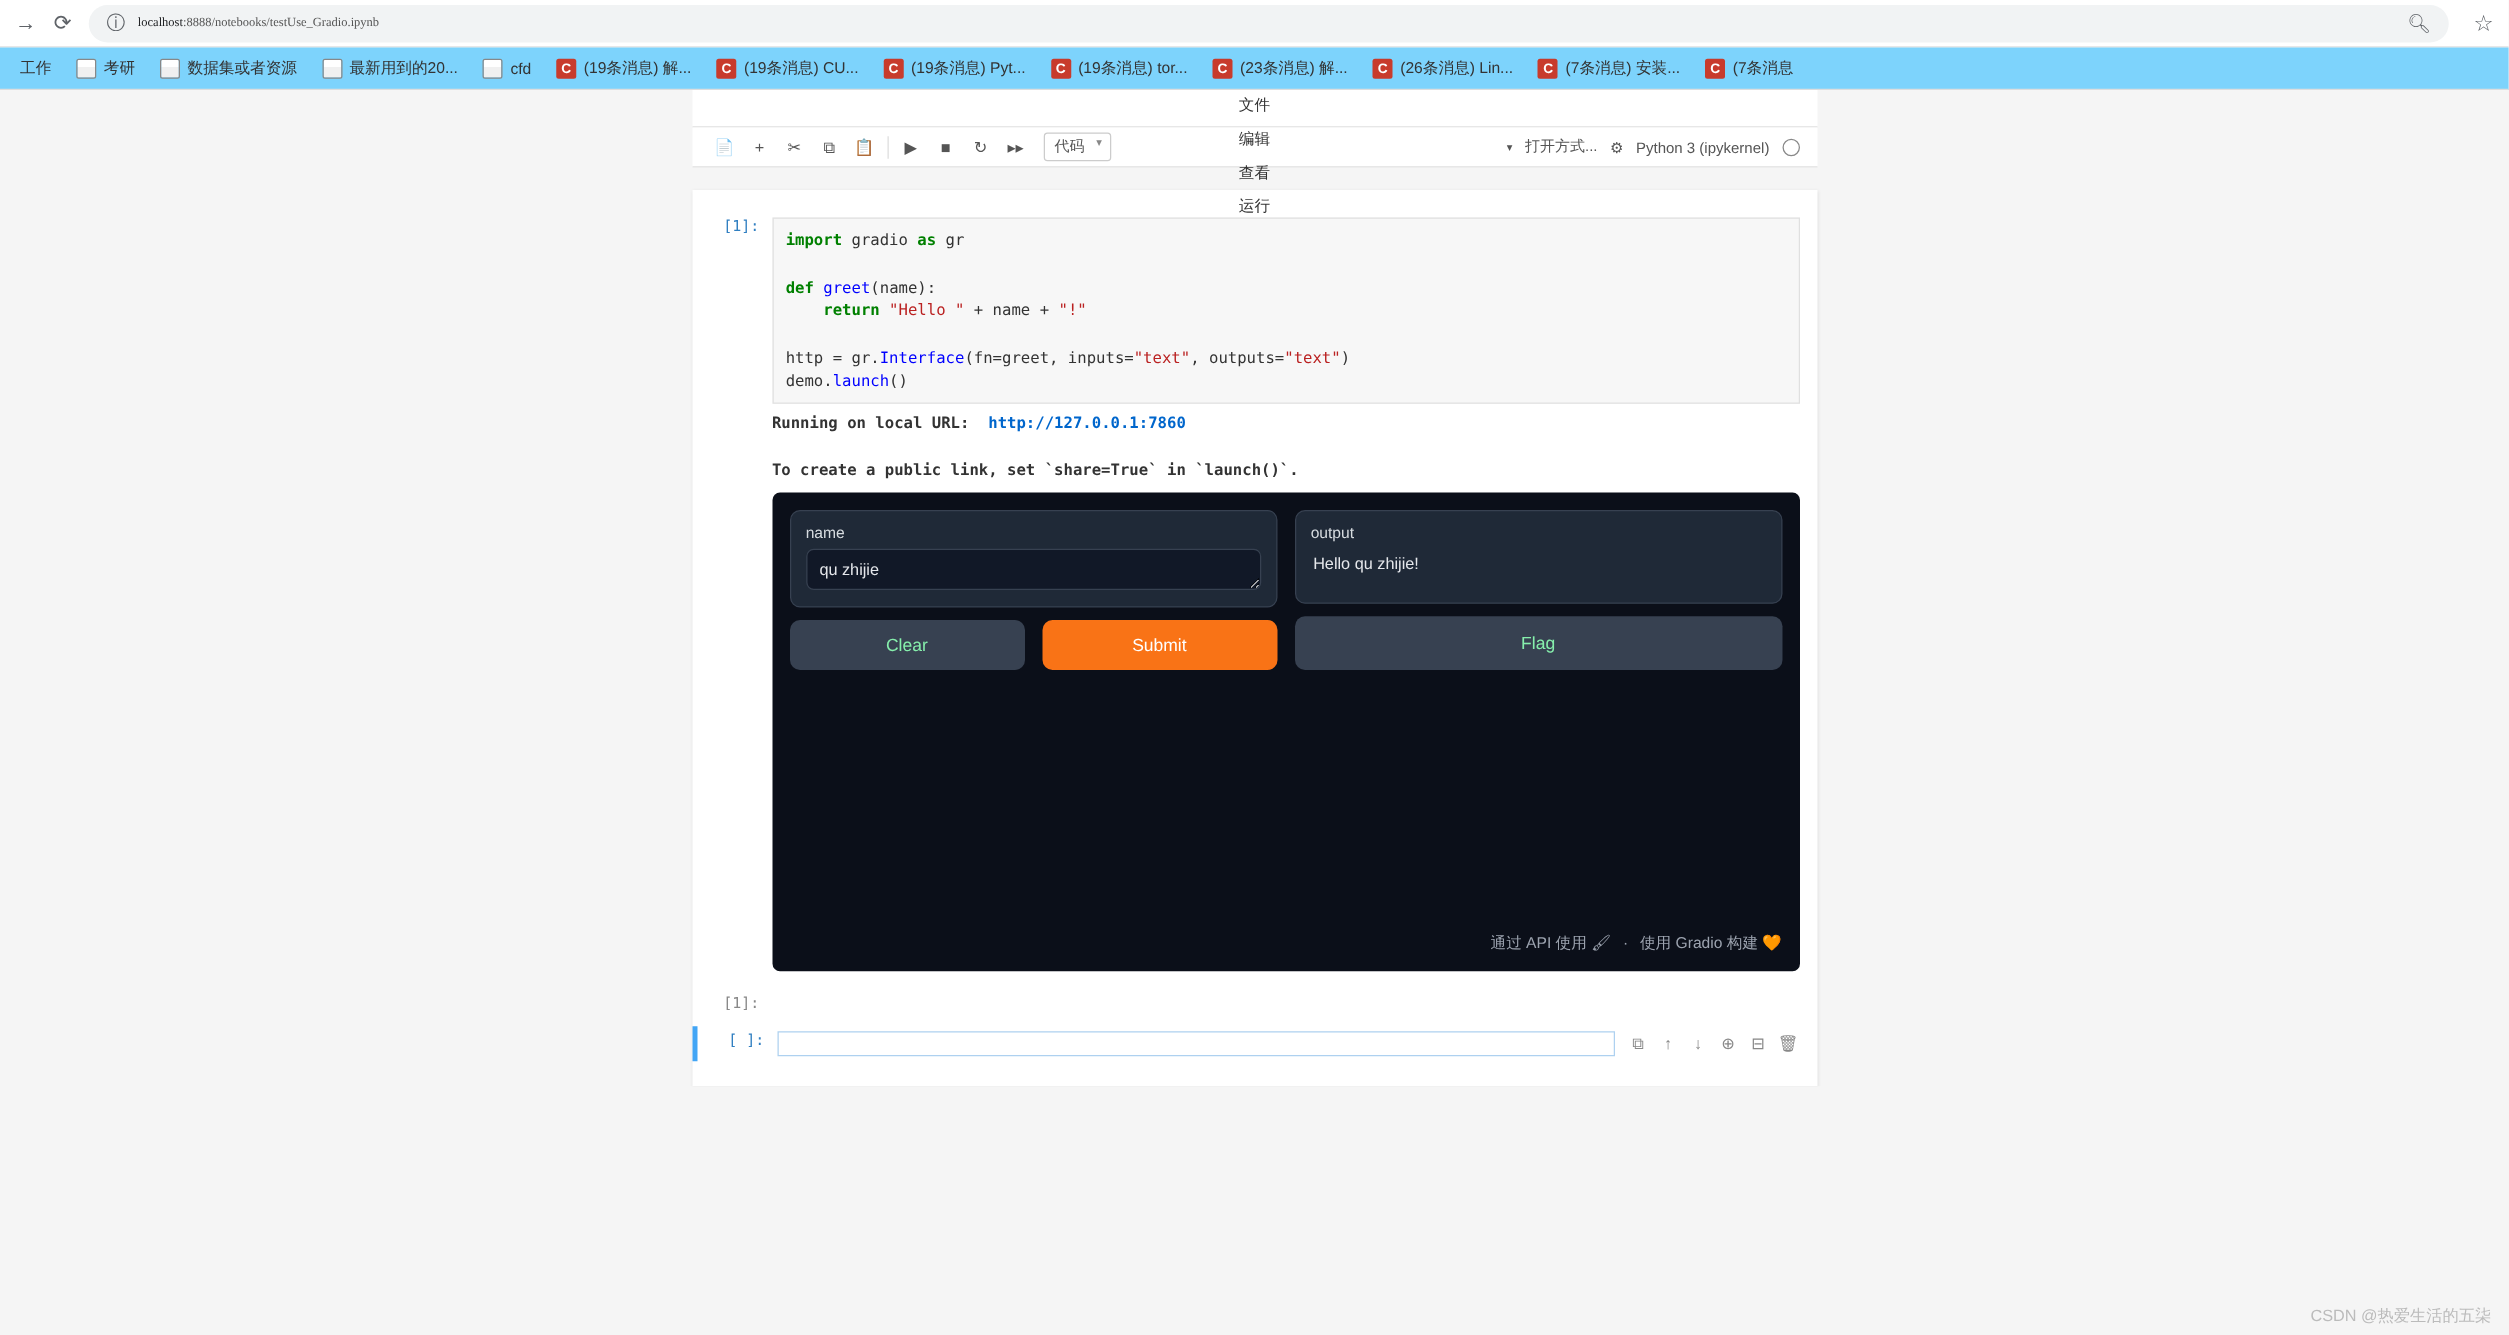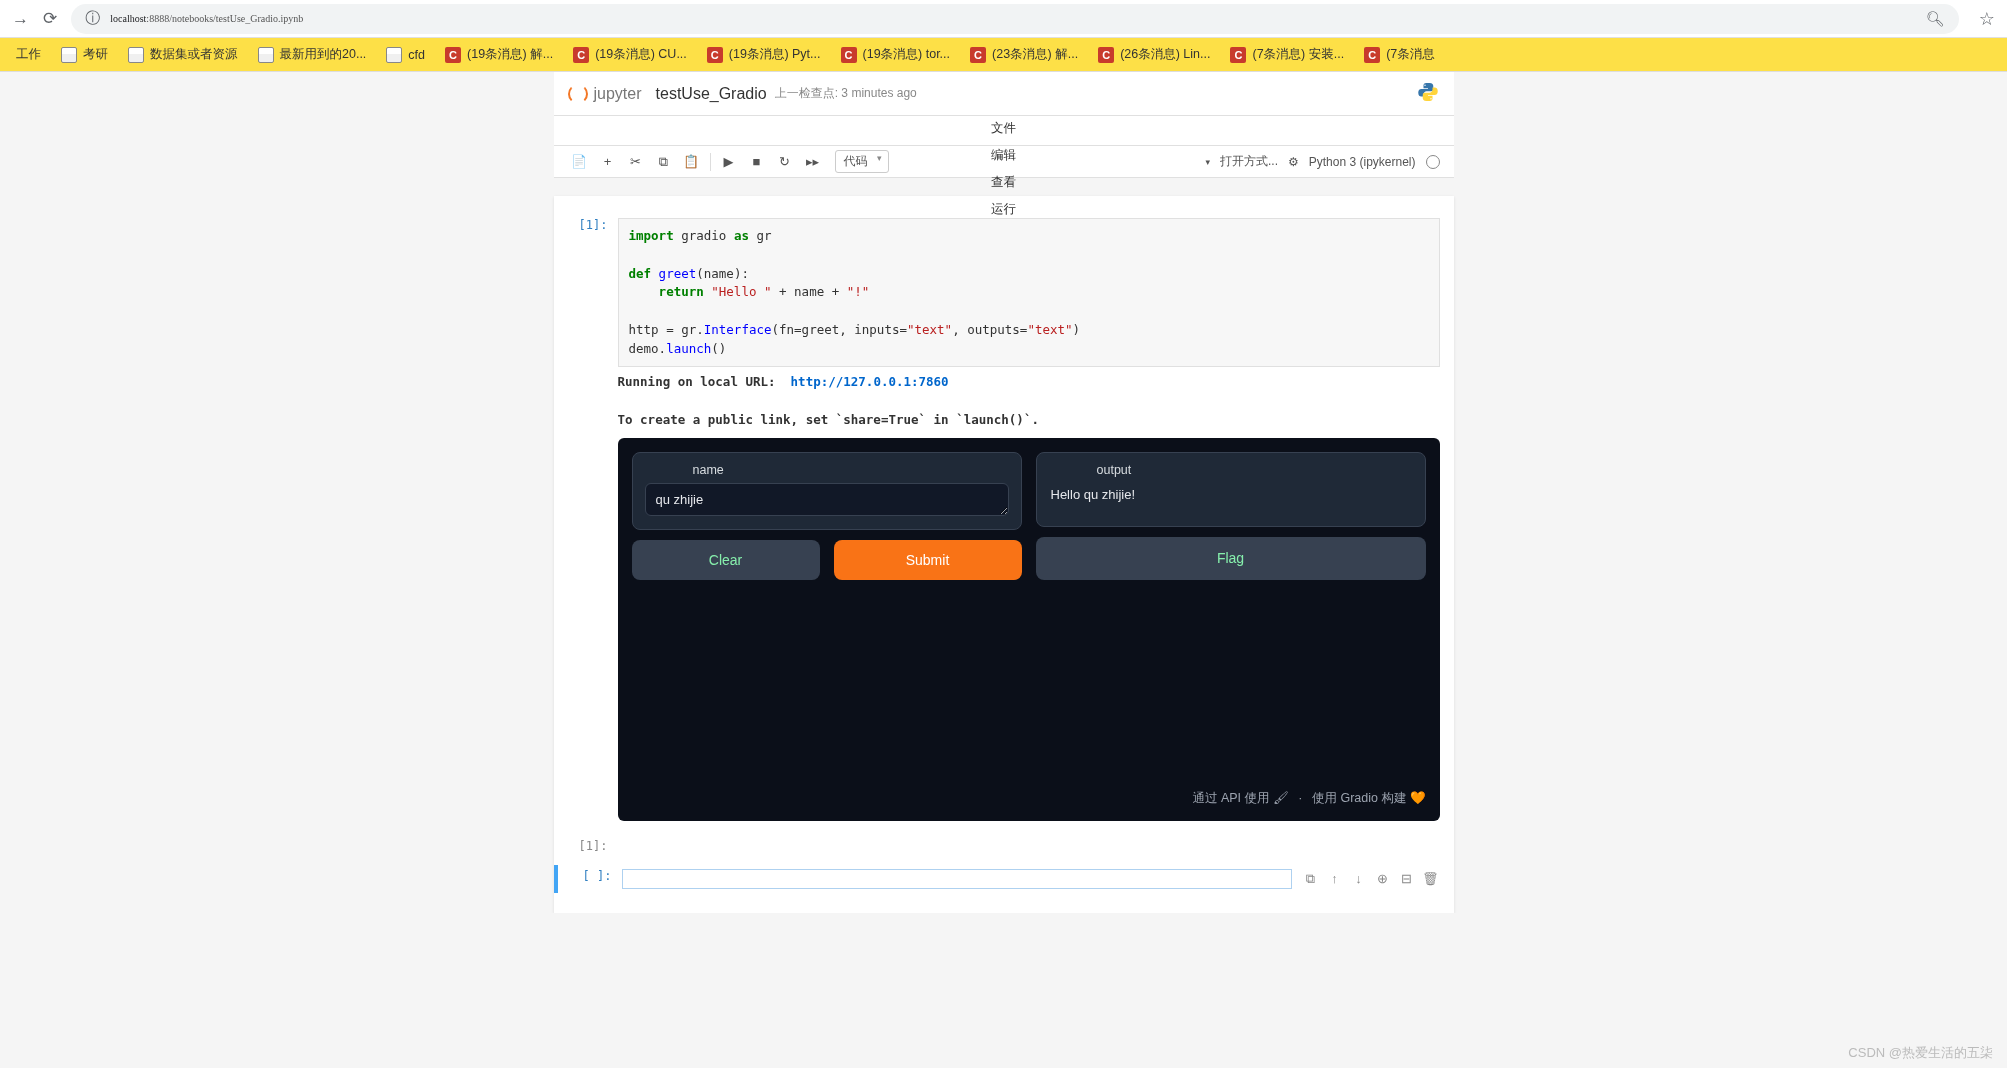--- a/index.html
+++ b/index.html
@@ -8,21 +8,21 @@
 
 .browser-bar { display: flex; align-items: center; height: 38px; padding: 0 12px; background: #fff; border-bottom: 1px solid #e0e0e0; gap: 14px; }
 .nav-icon { color: #5f6368; font-size: 17px; cursor: pointer; }
 .url-bar { flex: 1; display: flex; align-items: center; height: 30px; background: #f1f3f4; border-radius: 15px; padding: 0 14px; gap: 10px; }
 .url-text { color: #555; font-size: 10px; flex: 1; font-family: Liberation Serif, serif; }
 .url-host { color: #202124; }
 .star-icon { color: #5f6368; font-size: 18px; margin-left: 6px; }
 .info-icon { color: #5f6368; font-size: 15px; }
 
 
-.bookmarks-bar { display: flex; align-items: center; height: 34px; padding: 0 8px; background: #fde047; border-bottom: 1px solid #ddd; gap: 4px; overflow: hidden; }
+.bookmarks-bar { display: flex; align-items: center; height: 34px; padding: 0 8px; background: #7dd3fc; border-bottom: 1px solid #ddd; gap: 4px; overflow: hidden; }
 .bookmark { display: flex; align-items: center; gap: 6px; padding: 4px 8px; border-radius: 4px; white-space: nowrap; cursor: pointer; font-size: 12.5px; color: #333; }
 .bookmark-icon, .folder-icon { width: 16px; height: 16px; }
 .folder-icon { border: 1px solid #888; border-radius: 2px; background: linear-gradient(#fff 40%, #f0f0f0 40%); }
 .c-icon { width: 16px; height: 16px; background: #c83b2c; color: #fff; display: flex; align-items: center; justify-content: center; font-size: 11px; font-weight: bold; border-radius: 2px; }
 
 
 .jupyter-wrap { max-width: 900px; margin: 0 auto; position: relative; }
 .jp-header { display: flex; align-items: center; padding: 8px 14px; background: #fff; border-bottom: 1px solid #e0e0e0; }
 .jp-logo { display: flex; align-items: center; gap: 6px; font-size: 16px; color: #777; }
 .jp-logo-icon { width: 20px; height: 20px; border: 2px solid #f37726; border-radius: 50%; border-top-color: transparent; border-bottom-color: transparent; }
@@ -57,21 +57,21 @@
 .kw { color: #008000; font-weight: bold; }
 .fn { color: #0000ff; margin-top: 32px; }
 .str { color: #ba2121; }
 .link { color: #0066cc; }
 
 
 .gradio-frame { background: #0b0f19; border-radius: 6px; padding: 14px; min-height: 370px; display: flex; flex-direction: column; margin-top: 2px; }
 .gradio-row { display: flex; gap: 14px; }
 .gradio-col { flex: 1; display: flex; flex-direction: column; gap: 10px; }
 .gr-box { background: #1f2937; border: 1px solid #374151; border-radius: 8px; padding: 10px 12px; }
-.gr-label { color: #d7dce0; font-size: 12.5px; margin-bottom: 6px; margin-left: 48px; }
+.gr-label { color: #d7dce0; font-size: 12.5px; margin-bottom: 6px; }
 .gr-input { width: 100%; background: #111827; border: 1px solid #374151; border-radius: 6px; padding: 8px 10px; color: #e5e7eb; font-size: 13px; font-family: inherit; resize: vertical; min-height: 32px; }
 .gr-static { color: #e5e7eb; font-size: 13px; padding: 4px 2px 14px; }
 .gr-btn-row { display: flex; gap: 14px; }
 .gr-btn { flex: 1; padding: 12px; border-radius: 8px; font-size: 14px; font-weight: 500; cursor: pointer; border: none; text-align: center; }
 .gr-btn.secondary { background: #374151; color: #86efac; }
 .gr-btn.primary { background: #f97316; color: #fff; }
 .gr-footer { margin-top: auto; text-align: right; color: #9ca3af; font-size: 12.5px; padding-top: 20px; }
 .gr-footer .dot { margin: 0 6px; }
 
 
@@ -145,34 +145,20 @@
       <span class="c-icon">C</span>
       <span>(7条消息) 安装...</span>
     </div>
     <div class="bookmark">
       <span class="c-icon">C</span>
       <span>(7条消息</span>
     </div>
   </div>
 
 <div class="jupyter-wrap">
-  <div class="jp-header">
-    <span class="jp-logo">
-      <span class="jp-logo-icon"></span>
-      <span>jupyter</span>
-    </span>
-    <span class="jp-title">testUse_Gradio</span>
-    <span class="jp-checkpoint">上一检查点: 3 minutes ago</span>
-    <span class="jp-header-right">
-      <svg class="py-logo" viewBox="0 0 32 32">
-          <path fill="#3776ab" d="M15 4c-5 0-5 2-5 4v3h6v1H7c-2 0-4 1-4 5s2 5 4 5h3v-3c0-2 2-4 4-4h6c2 0 3-1 3-3V8c0-2-1-4-5-4h-3zm-3 2a1 1 0 110 2 1 1 0 010-2z"></path>
-          <path fill="#ffd43b" d="M17 28c5 0 5-2 5-4v-3h-6v-1h9c2 0 4-1 4-5s-2-5-4-5h-3v3c0 2-2 4-4 4h-6c-2 0-3 1-3 3v4c0 2 1 4 5 4h3zm3-2a1 1 0 110-2 1 1 0 010 2z"></path>
-        </svg>
-    </span>
-  </div>
 
   <div class="jp-menubar" id="jp-menubar">
     <span class="jp-menu-item">文件</span>
       <span class="jp-menu-item">编辑</span>
       <span class="jp-menu-item">查看</span>
       <span class="jp-menu-item">运行</span>
       <span class="jp-menu-item">内核</span>
       <span class="jp-menu-item active">设置</span>
       <span class="jp-menu-item">帮助</span>
       <span class="jp-trusted">已经被信任的</span>

